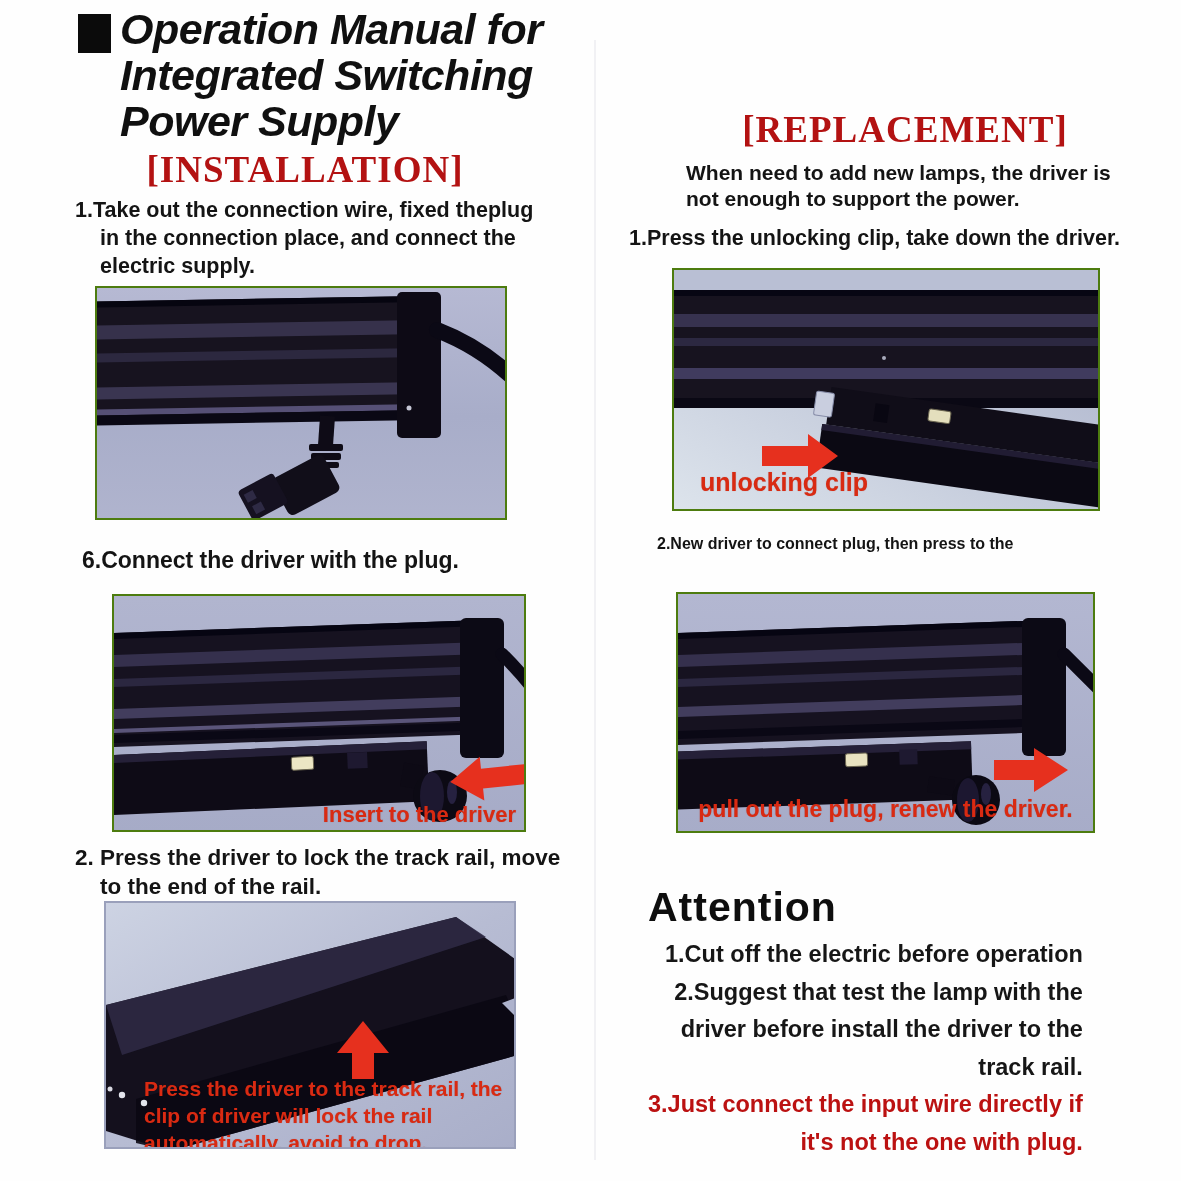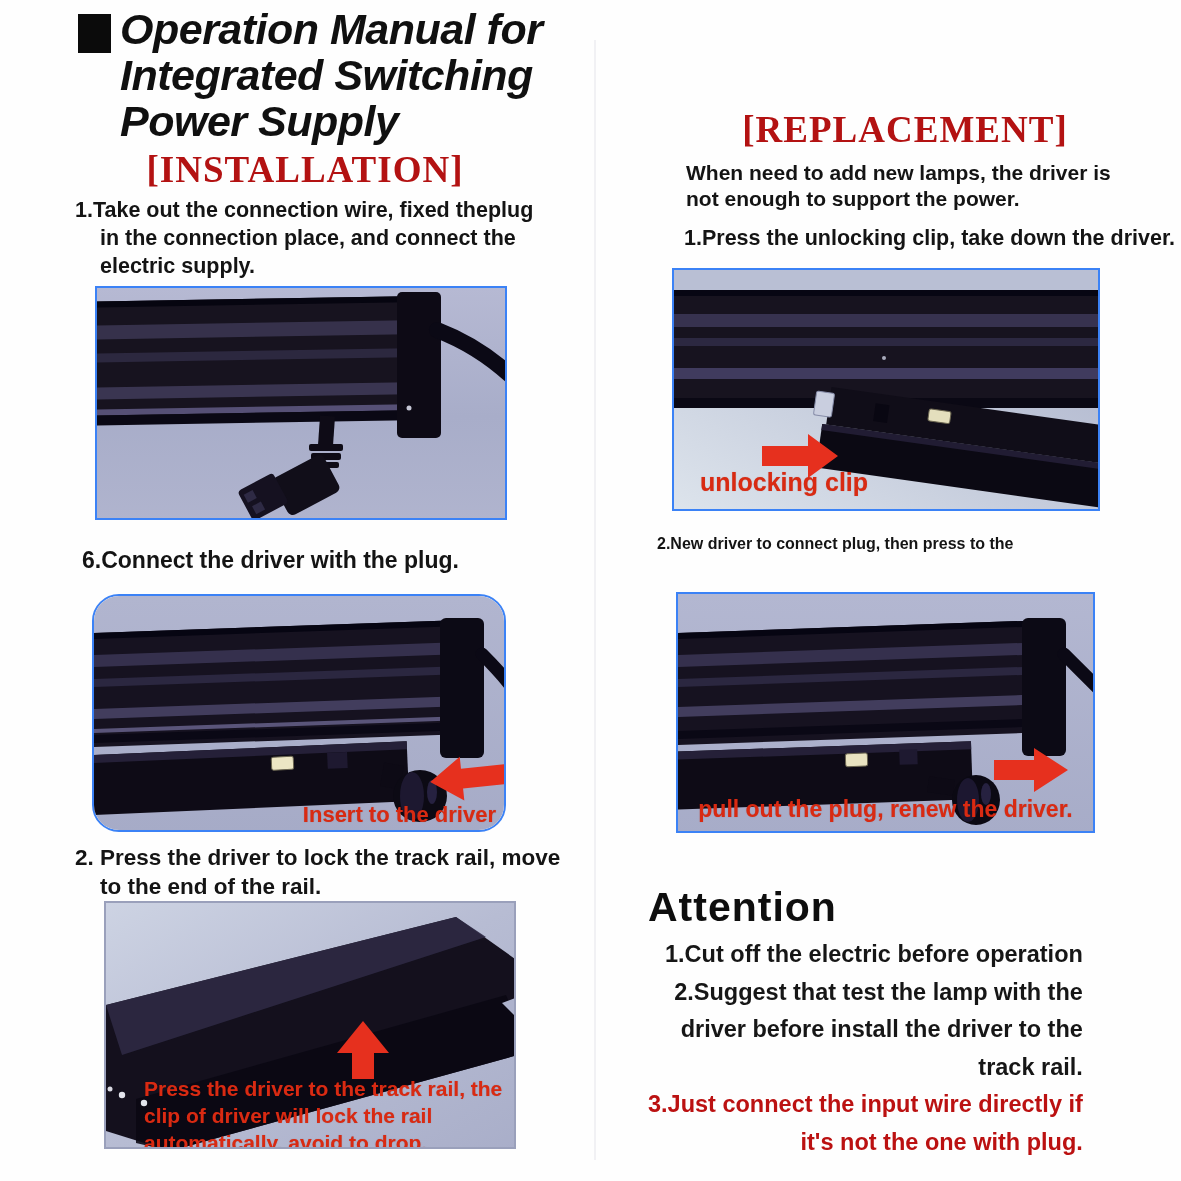--- a/index.html
+++ b/index.html
@@ -19,21 +19,21 @@
     font-size:43px;font-weight:700;font-style:italic;line-height:46px;
     letter-spacing:-0.5px;color:#101010;white-space:nowrap;
   }
   .sq{width:33px;height:39px;background:#0b0b0b;}
   .bracket-heading{
     font-family:"Liberation Serif",serif;font-weight:700;font-size:37px;
     color:var(--heading-red);letter-spacing:1px;white-space:nowrap;text-align:center;
   }
   .step{font-weight:700;font-size:21.5px;line-height:28px;color:#141414;white-space:nowrap;}
   .step .indent{padding-left:25px;}
-  .photo{position:absolute;border:2px solid #3b82f6;box-sizing:border-box;overflow:hidden;}
+  .photo{position:absolute;border:2px solid #4d7c0f;box-sizing:border-box;overflow:hidden;}
   .photo svg{position:absolute;left:0;top:0;}
   .caption{
     position:absolute;color:var(--caption-red);font-weight:700;white-space:nowrap;
     text-shadow:0 0 1px rgba(120,20,10,.35);
   }
   .attn-h{font-size:41px;font-weight:700;letter-spacing:1px;color:#0e0e0e;}
   .attn{font-weight:700;font-size:23.5px;line-height:37.5px;white-space:nowrap;text-align:right;}
   .attn .indent{padding-left:22px;}
   .attn .red{color:var(--attention-red);}
   .divider{width:2px;background:#ededf1;opacity:.8;}
@@ -90,21 +90,21 @@
         <rect x="180" y="176" width="58" height="42" rx="6" fill="#110e19" transform="rotate(-28 209 197)"></rect>
         <rect x="146" y="192" width="40" height="34" rx="4" fill="#151120" transform="rotate(-28 166 209)"></rect>
         <rect x="150" y="198" width="10" height="9" fill="#2e2a44" transform="rotate(-28 166 209)"></rect>
         <rect x="152" y="212" width="10" height="9" fill="#2e2a44" transform="rotate(-28 166 209)"></rect>
       </g>
     </svg>
   </div>
 
   <div class="abs step" style="left:82px;top:546px;font-size:23px;">6.Connect the driver with the plug.</div>
 
-  <div class="photo" style="left:92px;top:594px;width:414px;height:238px;border-radius:27px;">
+  <div class="photo" style="left:112px;top:594px;width:414px;height:238px;">
     <svg width="414" height="238" viewBox="0 0 414 238">
       <defs>
         <linearGradient id="p2bg" x1="0" y1="0" x2="0" y2="1">
           <stop offset="0" stop-color="#b1b5cf"></stop>
             <stop offset="1" stop-color="#a6abc7"></stop>
         </linearGradient>
       </defs>
       <rect x="0" y="0" width="414" height="238" fill="url(#p2bg)"></rect>
       <g transform="rotate(-2 200 80)">
         <rect x="-8" y="30" width="364" height="114" fill="#161220"></rect>
@@ -167,21 +167,21 @@
     </div>
   </div>
 
   <div class="abs bracket-heading" style="left:640px;top:108px;width:530px;">[REPLACEMENT]</div>
 
   <div class="abs step" style="left:686px;top:160px;font-size:21px;line-height:26px;">
     <div>When need to add new lamps, the driver is</div>
     <div>not enough to support the power.</div>
   </div>
 
-  <div class="abs step" style="left:684px;top:224px;font-size:21.5px;">1.Press the unlocking clip, take down the driver.</div>
+  <div class="abs step" style="left:629px;top:224px;font-size:21.5px;">1.Press the unlocking clip, take down the driver.</div>
 
   <div class="photo" style="left:672px;top:268px;width:428px;height:243px;">
     <svg width="428" height="243" viewBox="0 0 428 243">
       <defs>
         <linearGradient id="p4bg" x1="0" y1="1" x2="1" y2="0">
           <stop offset="0" stop-color="#dde4ec"></stop>
             <stop offset="0.5" stop-color="#c2c9da"></stop>
             <stop offset="1" stop-color="#aab0c9"></stop>
         </linearGradient>
       </defs>

